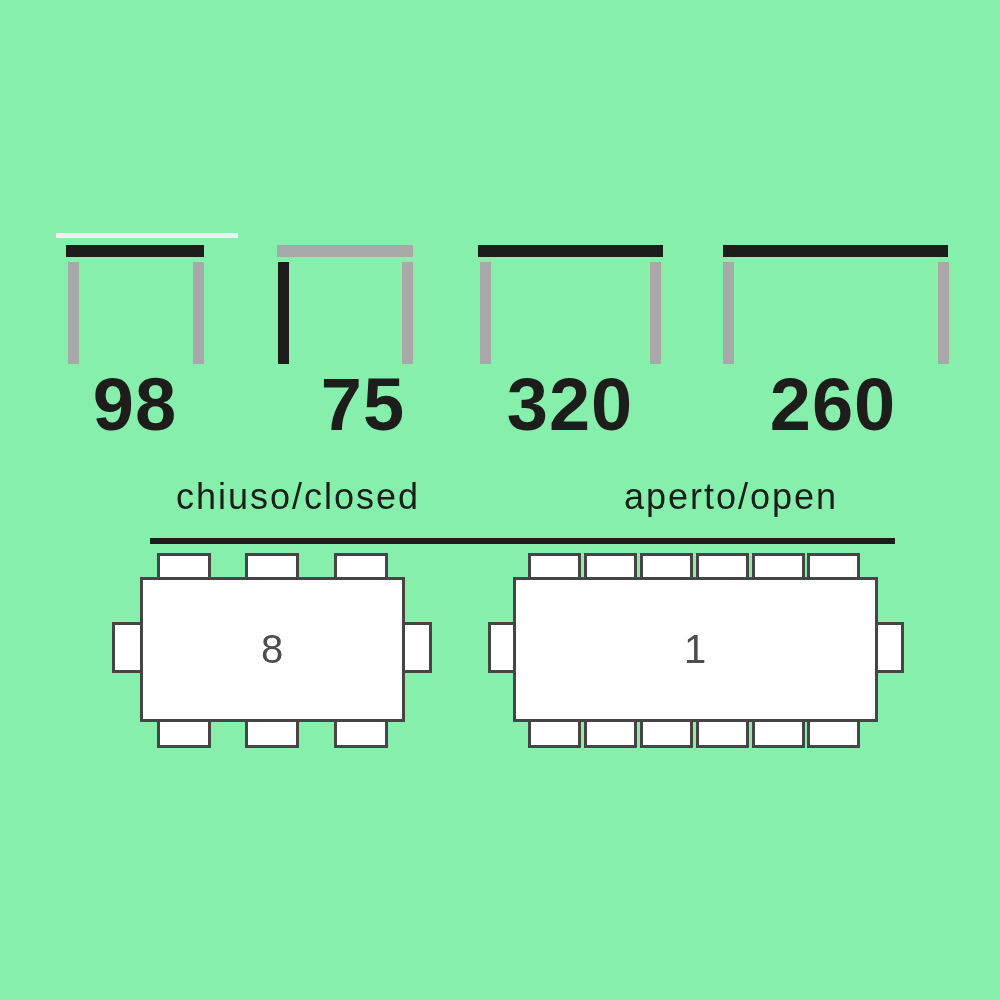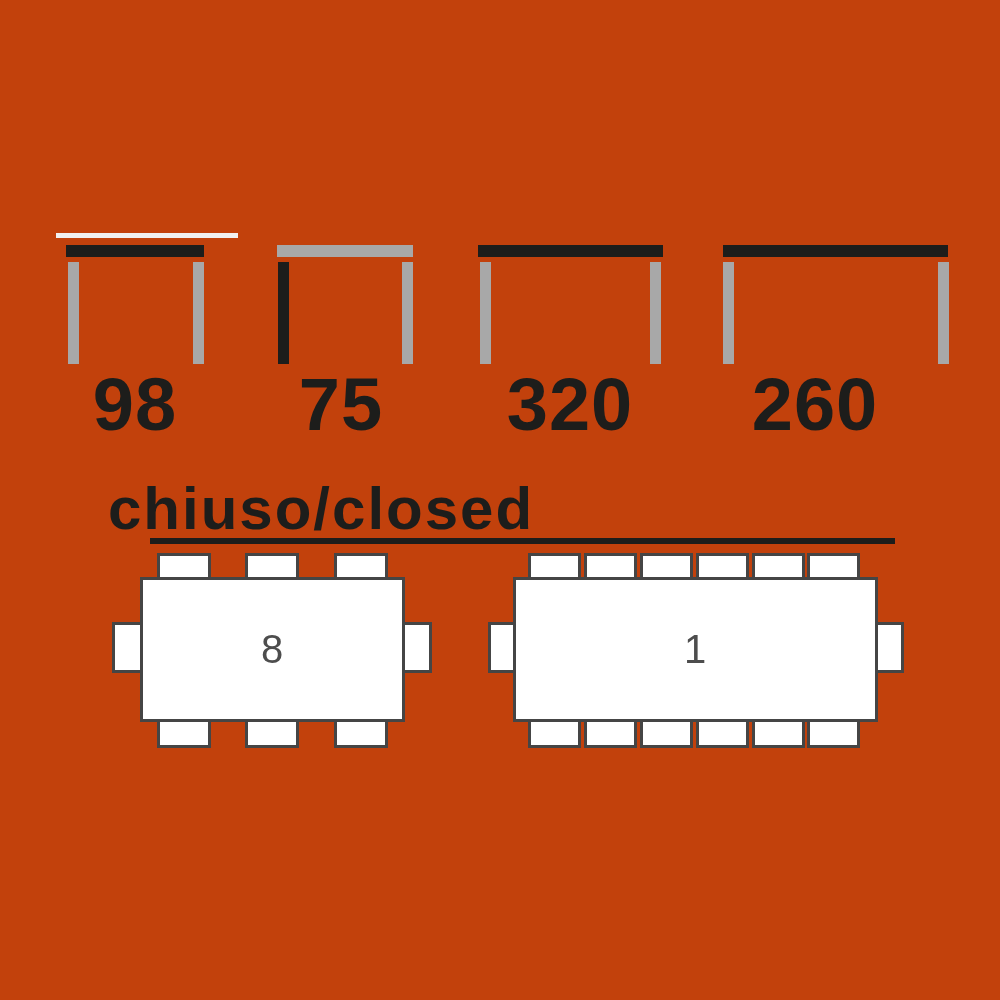--- a/index.html
+++ b/index.html
@@ -4,21 +4,21 @@
 <style>
   html, body {
     margin: 0;
     padding: 0;
     background: #ffffff;
   }
   .canvas {
     position: relative;
     width: 1000px;
     height: 1000px;
-    background: #c2410c;
+    background: #86efac;
     font-family: "Liberation Sans", sans-serif;
     overflow: hidden;
   }
   .abs { position: absolute; }
 
   
   .bar  { height: 12px; }
   .black { background: #1d1d1b; }
   .gray  { background: #a8a8a8; }
   .leg  { width: 11px; height: 102px; top: 262px; }
@@ -32,22 +32,22 @@
     letter-spacing: 1px;
   }
   .ghost-bar {
     left: 56px; top: 233px; width: 182px; height: 5px;
     background: #f1f1f1;
   }
 
   
   .section-label {
     top: 479px;
-    font-size: 60px;
-    font-weight: 700;
+    font-size: 36px;
+    font-weight: 400;
     line-height: 1;
     color: #1d1d1b;
     text-align: center;
     letter-spacing: 2px;
   }
   .divider {
     left: 150px; top: 538px; width: 745px; height: 6px;
     background: #1d1d1b;
   }
 
@@ -85,38 +85,39 @@
     <div class="abs bar black" style="left:66px; top:245px; width:138px;"></div>
     <div class="abs leg gray" style="left:68px;"></div>
     <div class="abs leg gray" style="left:193px;"></div>
     <div class="abs dim" style="left:35px; width:200px;">98</div>
   </div>
 
   <div>
     <div class="abs bar gray" style="left:277px; top:245px; width:136px;"></div>
     <div class="abs leg black" style="left:278px;"></div>
     <div class="abs leg gray" style="left:402px;"></div>
-    <div class="abs dim" style="left:241px; width:200px;">75</div>
+    <div class="abs dim" style="left:263px; width:200px;">75</div>
   </div>
 
   <div>
     <div class="abs bar black" style="left:478px; top:245px; width:185px;"></div>
     <div class="abs leg gray" style="left:480px;"></div>
     <div class="abs leg gray" style="left:650px;"></div>
     <div class="abs dim" style="left:470px; width:200px;">320</div>
   </div>
 
   <div>
     <div class="abs bar black" style="left:723px; top:245px; width:225px;"></div>
     <div class="abs leg gray" style="left:723px;"></div>
     <div class="abs leg gray" style="left:938px;"></div>
-    <div class="abs dim" style="left:715px; width:200px;">260</div>
+    <div class="abs dim" style="left:733px; width:200px;">260</div>
   </div>
 
   <div class="abs section-label" style="left:108px; width:380px;">chiuso/closed</div>
+  <div class="abs section-label" style="left:571px; width:320px;">aperto/open</div>
 
   <div class="abs divider"></div>
 
   <div>
 
     <div class="abs chair" style="left:157px; top:553px; width:54px; height:29px;"></div>
     <div class="abs chair" style="left:245px; top:553px; width:54px; height:29px;"></div>
     <div class="abs chair" style="left:334px; top:553px; width:54px; height:29px;"></div>
 
     <div class="abs chair" style="left:157px; top:718px; width:54px; height:30px;"></div>

